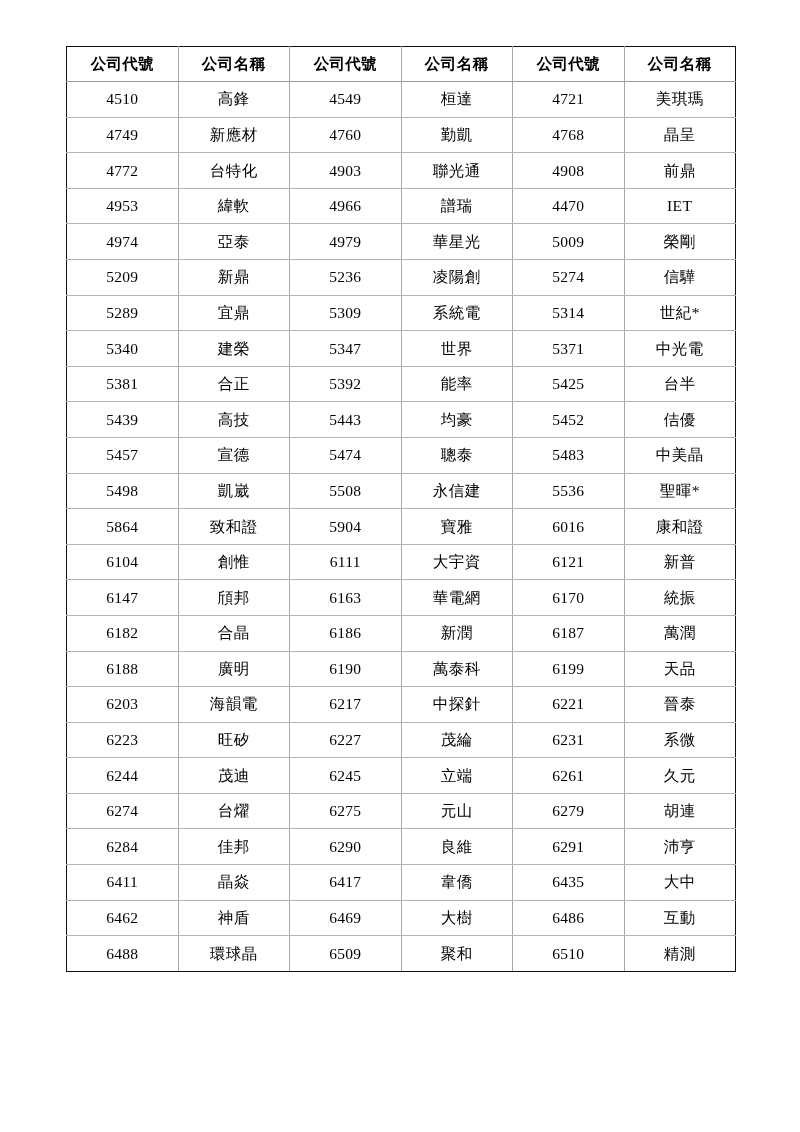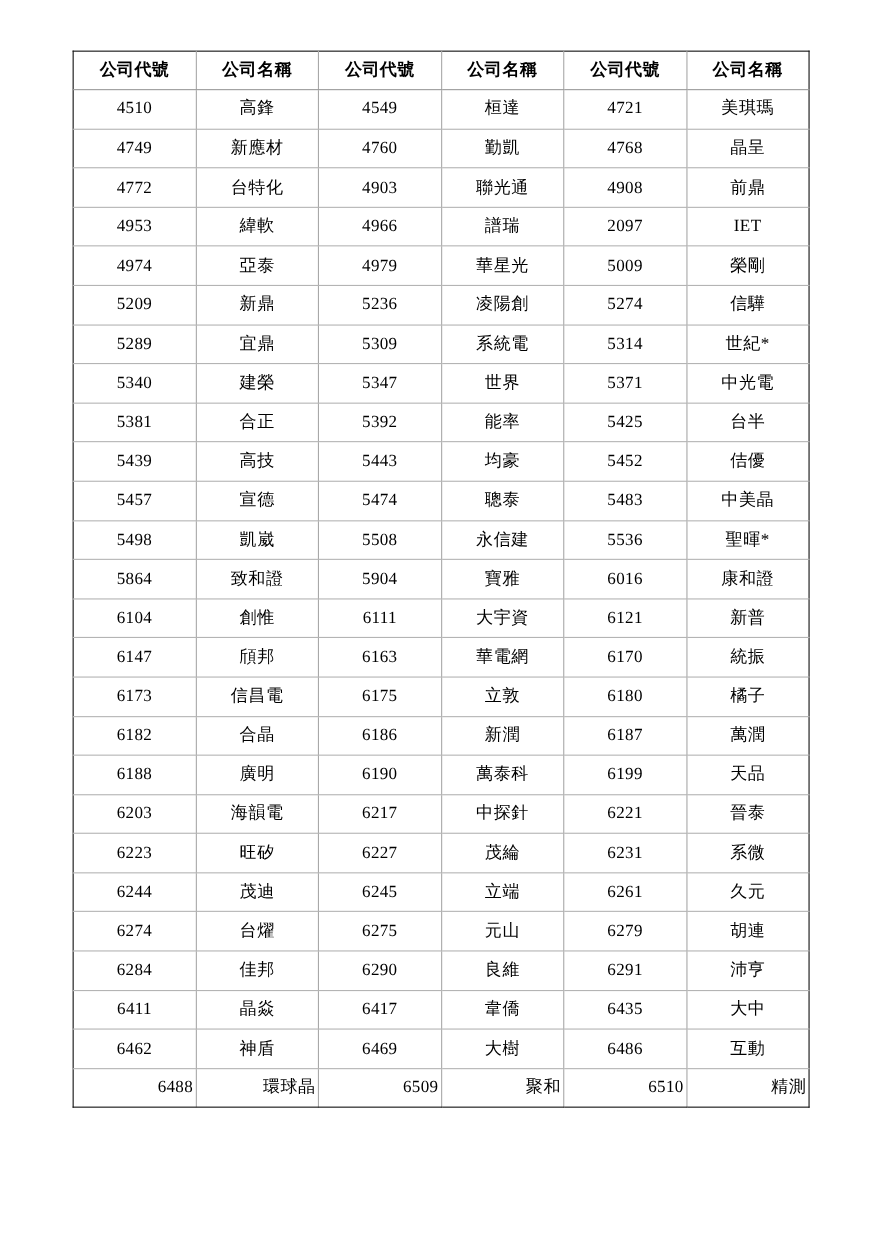--- a/index.html
+++ b/index.html
@@ -55,21 +55,20 @@
   table.company-table thead th {
     font-weight: bold;
     font-size: 15.5px;
     border-top: 1.6px solid #111111;
     border-bottom: 1px solid #9a9a9a;
     height: 34px;
     margin-top: 44px;
   }
   table.company-table tbody tr:last-child td {
     border-bottom: 1.6px solid #111111;
-    text-align: right;
   }
   table.company-table th:first-child,
   table.company-table td:first-child {
     border-left: 1.6px solid #111111;
   }
   table.company-table th:last-child,
   table.company-table td:last-child {
     border-right: 1.6px solid #111111;
   }
   .cell-code {
@@ -127,21 +126,21 @@
             <td class="cell-code">4903</td>
             <td class="cell-name">聯光通</td>
             <td class="cell-code">4908</td>
             <td class="cell-name">前鼎</td>
           </tr>
           <tr>
             <td class="cell-code">4953</td>
             <td class="cell-name">緯軟</td>
             <td class="cell-code">4966</td>
             <td class="cell-name">譜瑞</td>
-            <td class="cell-code">2097</td>
+            <td class="cell-code">4470</td>
             <td class="cell-name">IET</td>
           </tr>
           <tr>
             <td class="cell-code">4974</td>
             <td class="cell-name">亞泰</td>
             <td class="cell-code">4979</td>
             <td class="cell-name">華星光</td>
             <td class="cell-code">5009</td>
             <td class="cell-name">榮剛</td>
           </tr>
@@ -219,28 +218,20 @@
           </tr>
           <tr>
             <td class="cell-code">6147</td>
             <td class="cell-name">頎邦</td>
             <td class="cell-code">6163</td>
             <td class="cell-name">華電網</td>
             <td class="cell-code">6170</td>
             <td class="cell-name">統振</td>
           </tr>
           <tr>
-            <td class="cell-code">6173</td>
-            <td class="cell-name">信昌電</td>
-            <td class="cell-code">6175</td>
-            <td class="cell-name">立敦</td>
-            <td class="cell-code">6180</td>
-            <td class="cell-name">橘子</td>
-          </tr>
-          <tr>
             <td class="cell-code">6182</td>
             <td class="cell-name">合晶</td>
             <td class="cell-code">6186</td>
             <td class="cell-name">新潤</td>
             <td class="cell-code">6187</td>
             <td class="cell-name">萬潤</td>
           </tr>
           <tr>
             <td class="cell-code">6188</td>
             <td class="cell-name">廣明</td>

